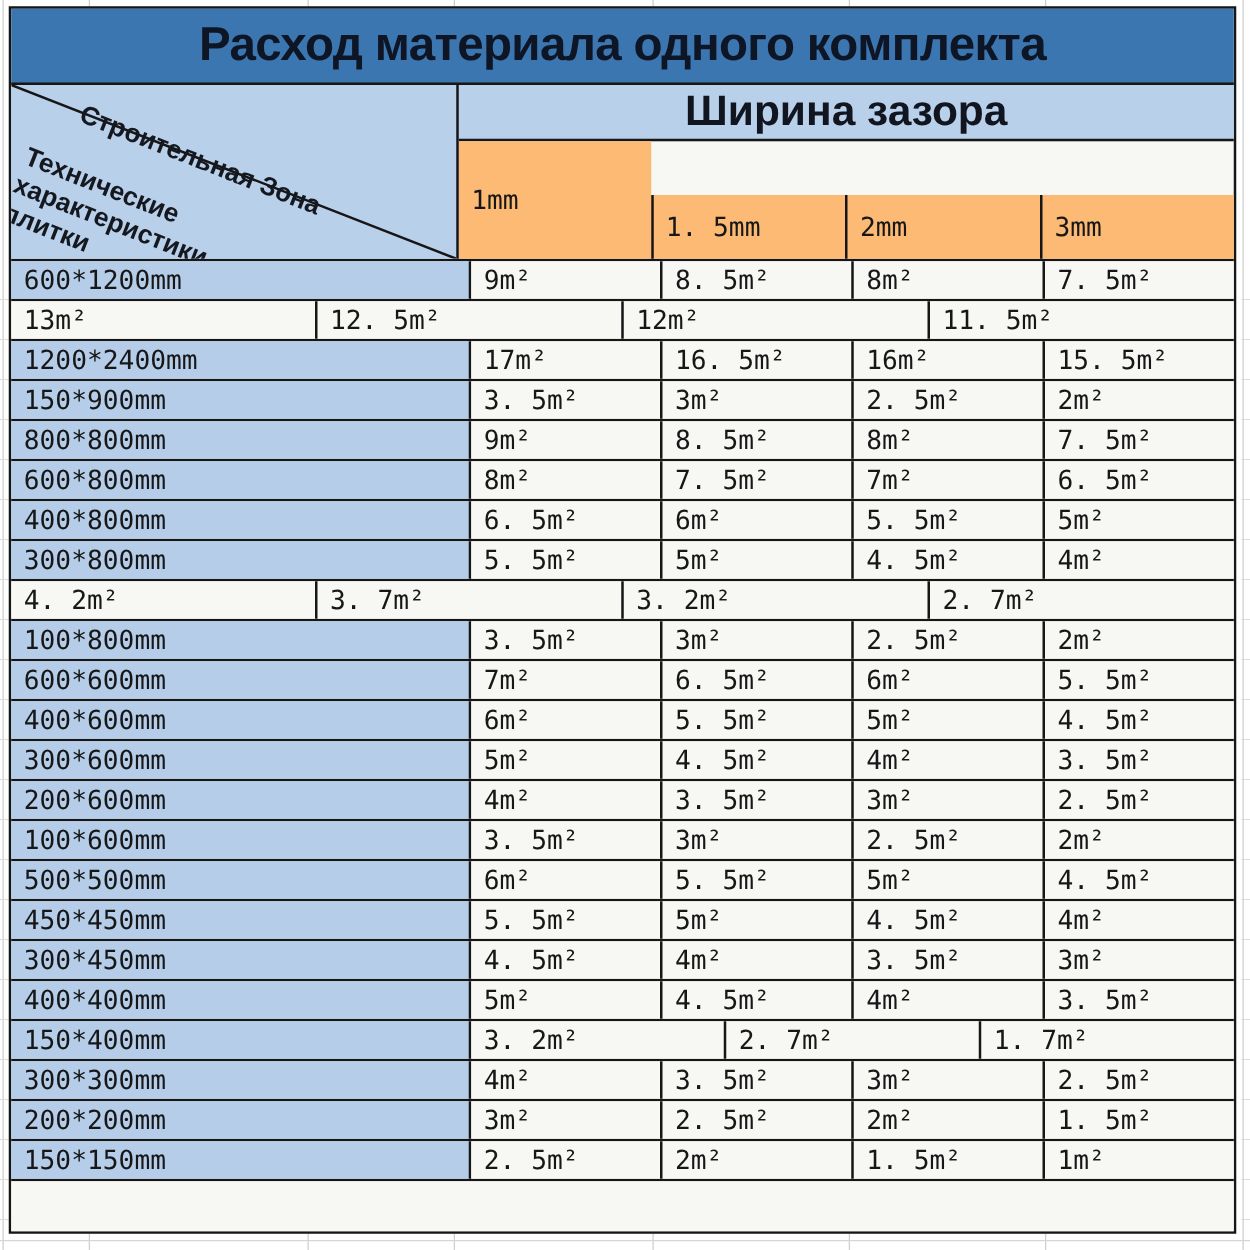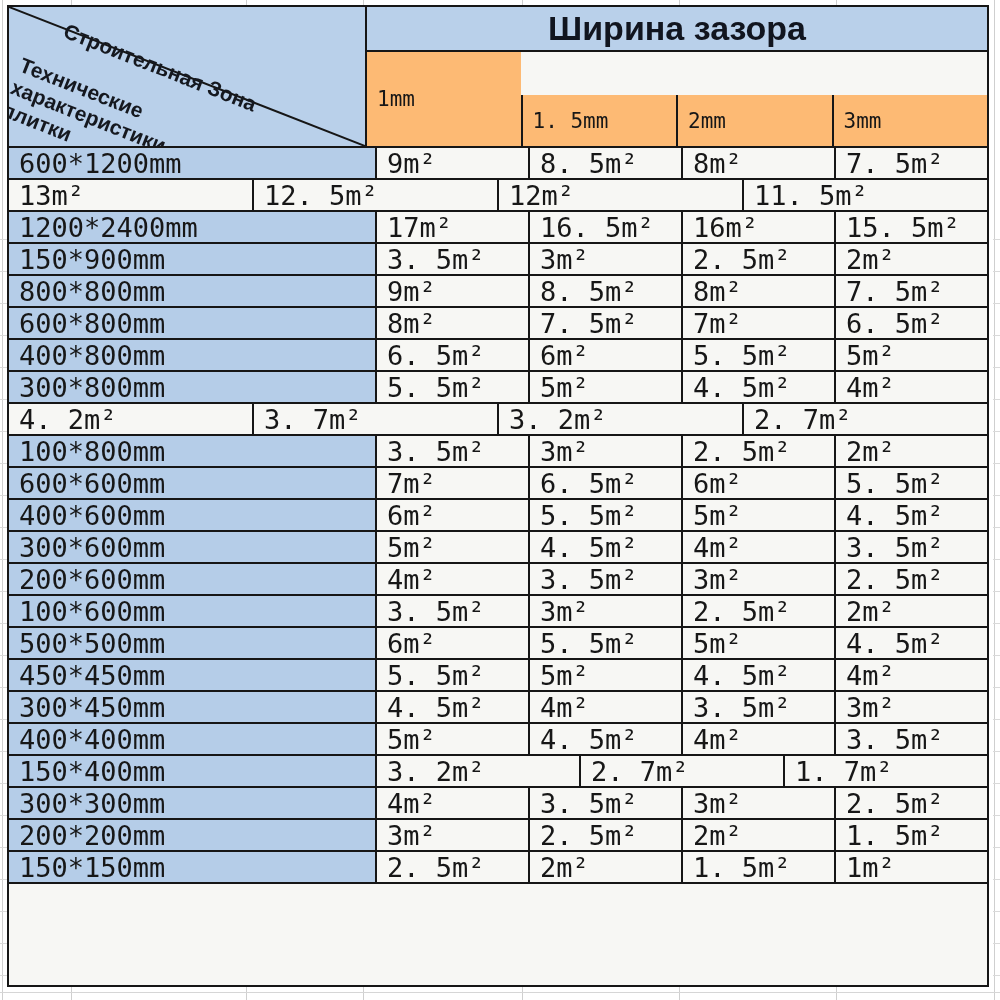--- a/index.html
+++ b/index.html
@@ -88,21 +88,21 @@
     font-size: 21px;
   }
   .subcol + .subcol { border-left: 2px solid #161616; margin-top: 43px; }
 
   .table-body { height: 736px; display: flex; flex-direction: column; }
   .data-row {
     height: 32px; box-sizing: border-box; flex: none;
     display: flex;
     border-bottom: 2px solid #161616;
     font-family: "DejaVu Sans Mono", monospace;
-    font-size: 27px;
+    font-size: 21px;
   }
   .row-label {
     width: 356px; flex: none; box-sizing: content-box;
     background: #b5cde8;
     border-right: 2px solid #161616;
     display: flex; align-items: center;
     padding-left: 10px;
   }
   .row-cell {
     flex: 1; background: #f7f7f4;
@@ -122,20 +122,23 @@
 <div class="vgrid" style="left:522px"></div>
 <div class="vgrid" style="left:679px"></div>
 <div class="vgrid" style="left:836px"></div>
 <div class="vgrid" style="left:994px"></div>
 <div class="hgrid" style="top:992px"></div>
 <div class="margin-rows left"></div>
 <div class="margin-rows right"></div>
 
 <div class="sheet-table">
 
+  <div class="title-bar">
+    <span>Расход материала одного комплекта</span>
+  </div>
 
   <div class="header-row">
 
     <div class="corner-cell">
       <svg width="356" height="139" viewBox="0 0 356 139">
         <line x1="0" y1="0" x2="356" y2="139" stroke="#161616" stroke-width="2"></line>
       </svg>
       <div class="diag-top">Строительная Зона</div>
       <div class="diag-bottom">
         <div>Технические</div>

